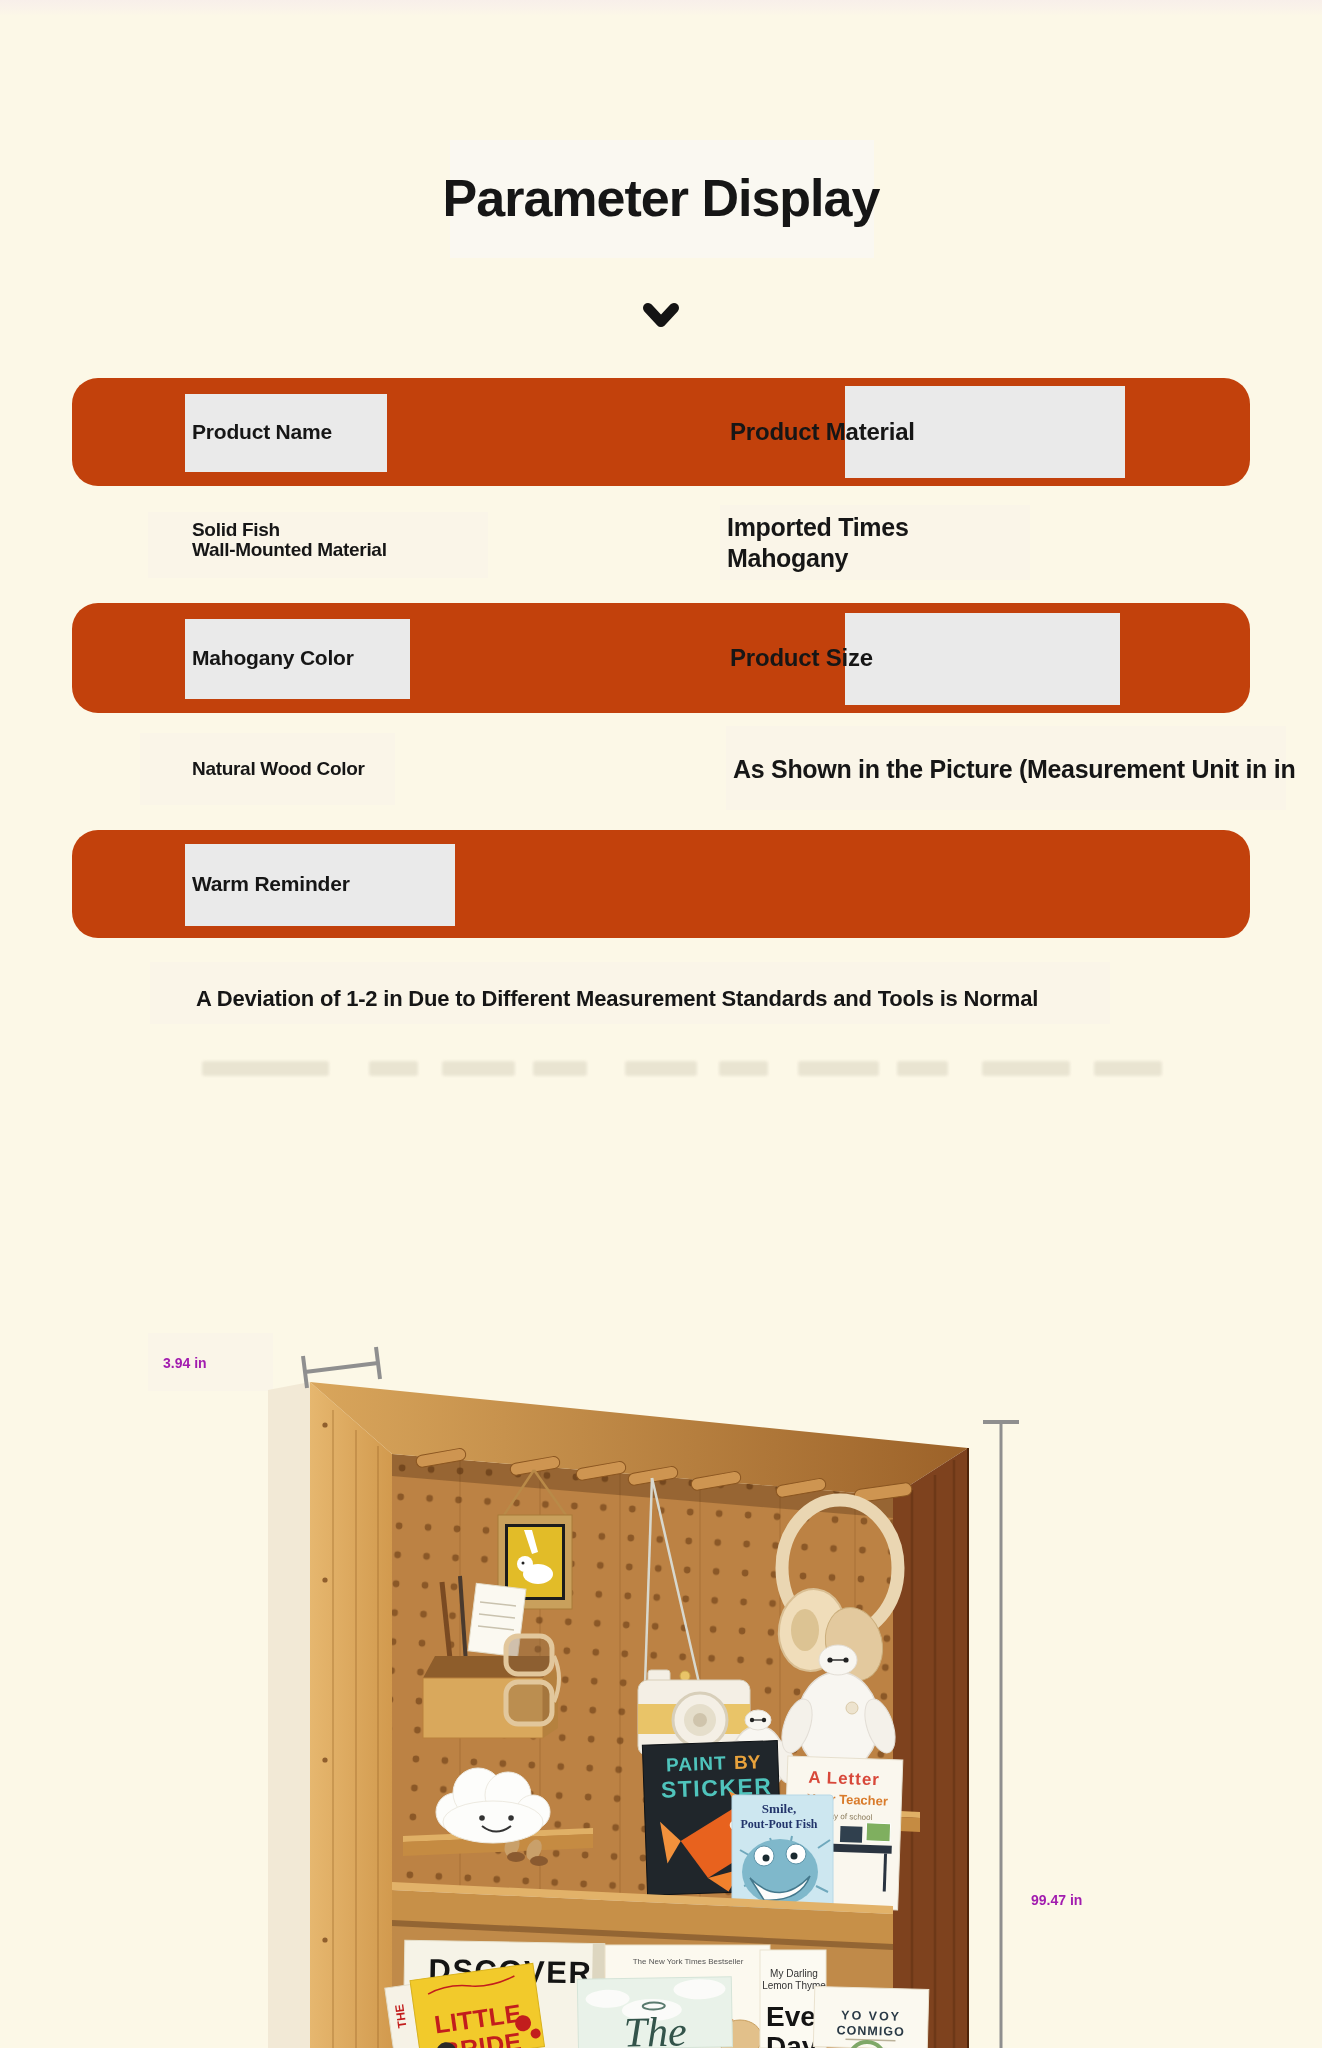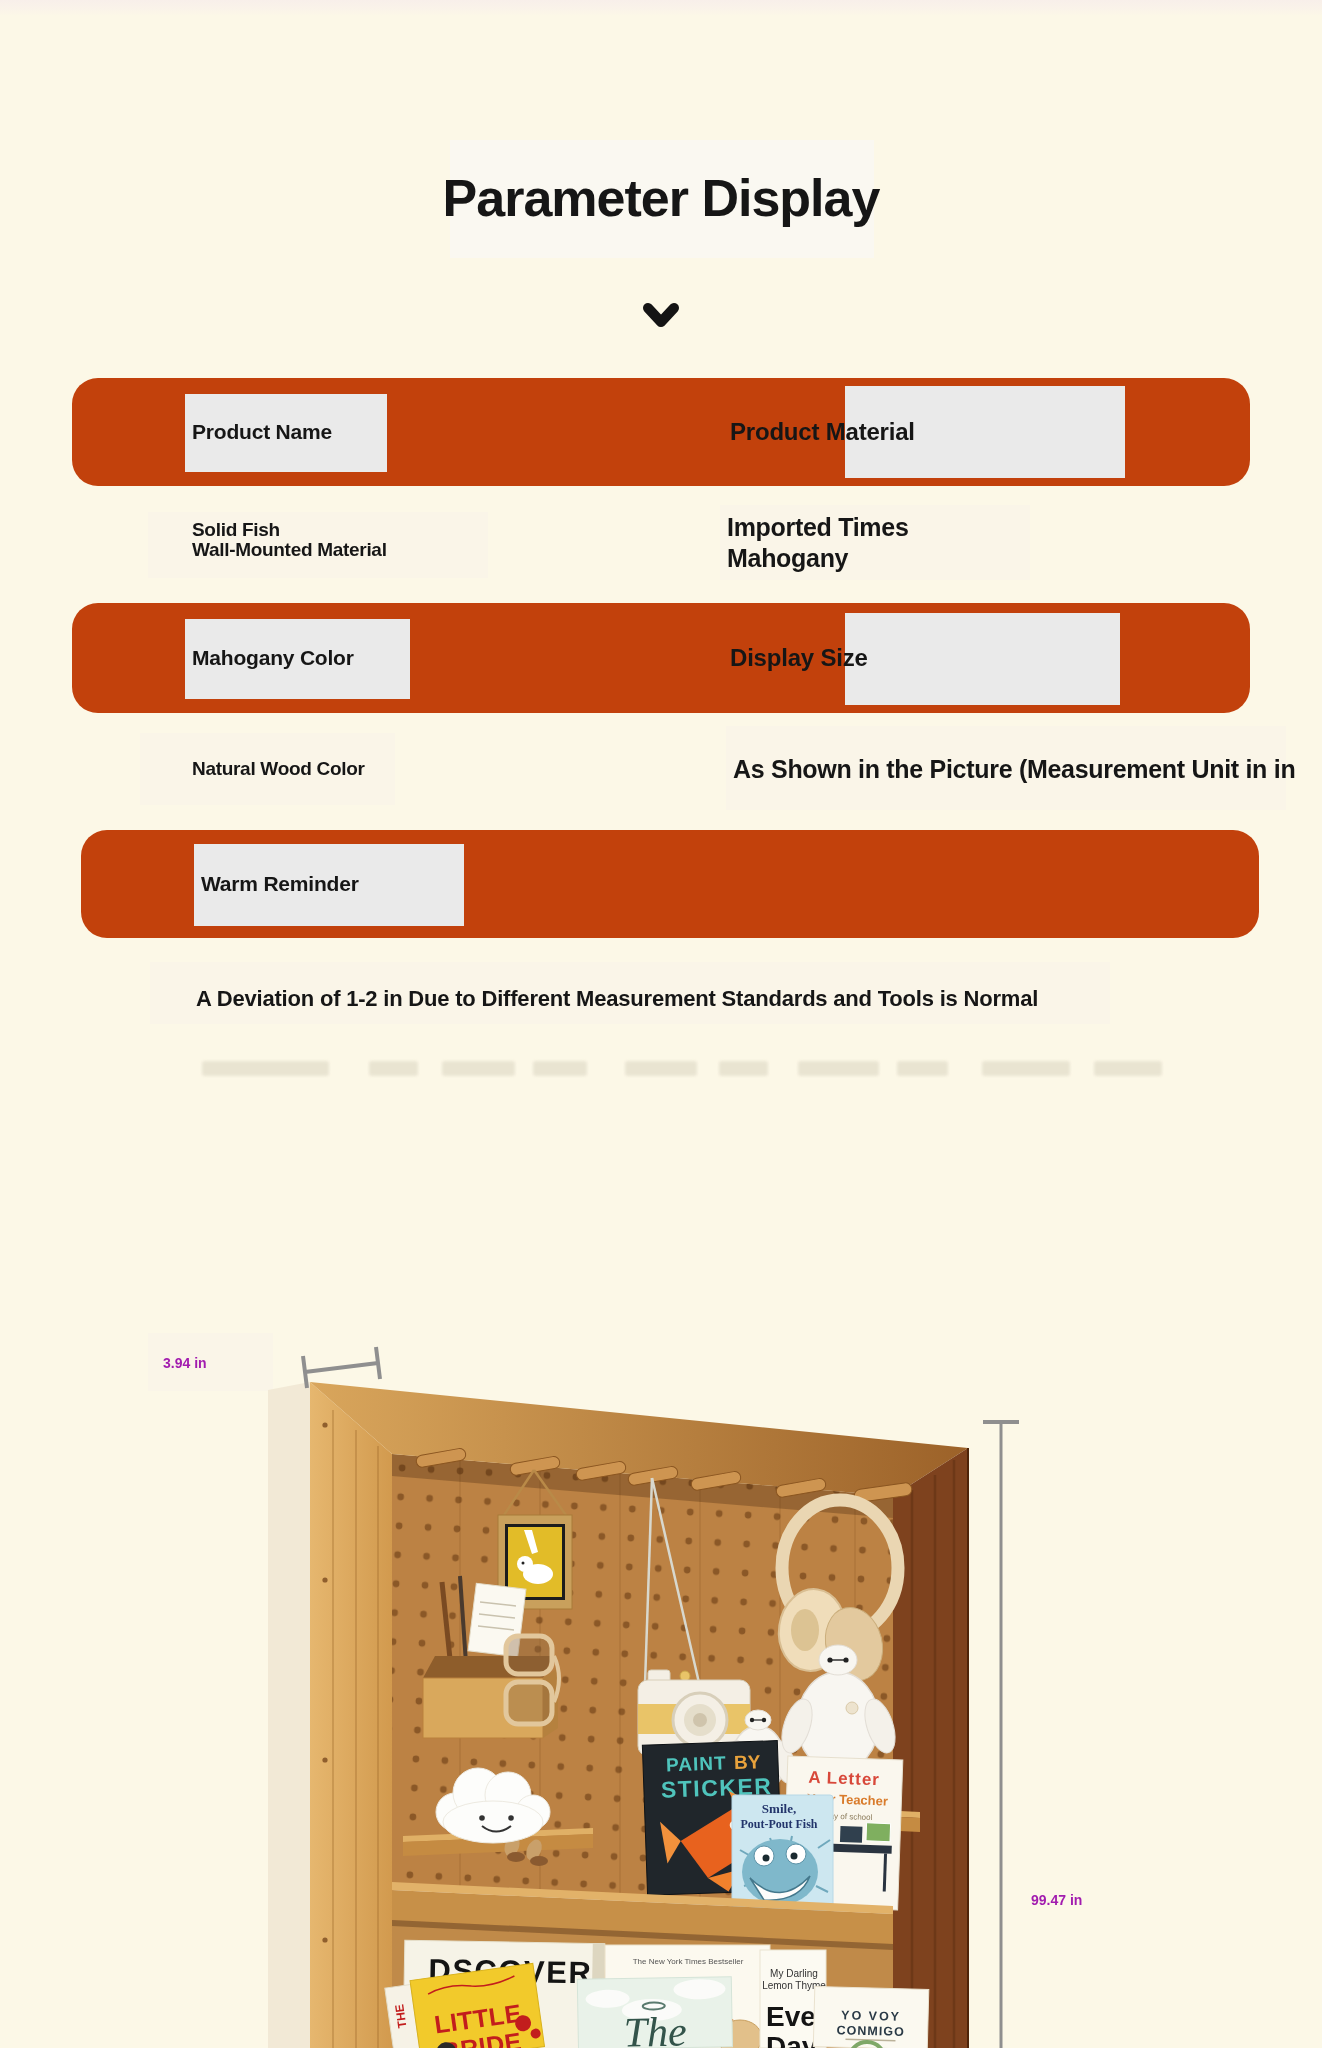--- a/index.html
+++ b/index.html
@@ -10,21 +10,21 @@
   }
   .abs{position:absolute;}
   .top-strip{left:0;top:0;width:1322px;height:16px;
     background:linear-gradient(180deg,#F8EFEA 0%,#FAF3E9 55%,#FCF8E7 100%);}
   .title-bg{left:450px;top:140px;width:424px;height:118px;background:#FAF8F1;}
   .page-title{left:0;top:168px;width:1322px;text-align:center;
     font-size:52px;font-weight:bold;letter-spacing:-1px;}
   .gray-row{left:72px;width:1178px;background:#c2410c;border-radius:26px;}
   .row1{top:378px;height:108px;}
   .row2{top:603px;height:110px;}
-  .row3{top:830px;height:108px;margin-left:9px;}
+  .row3{top:830px;height:108px;}
   .lite{background:#EAEAEA;position:absolute;}
   .lite-cream{background:#FAF5E8;position:absolute;}
   .hdr-l{position:absolute;left:120px;top:50%;transform:translateY(-50%);
     font-size:21px;font-weight:bold;letter-spacing:-0.2px;}
   .hdr-r{position:absolute;left:658px;top:50%;transform:translateY(-50%);
     font-size:24px;font-weight:bold;letter-spacing:-0.2px;}
   .val-sm{font-size:19px;font-weight:bold;line-height:20px;letter-spacing:-0.3px;}
   .val-lg{font-size:25px;font-weight:bold;line-height:31px;letter-spacing:-0.3px;}
   .val-nowrap{white-space:nowrap;}
   .note{font-size:22px;font-weight:bold;letter-spacing:-0.2px;}
@@ -62,21 +62,21 @@
 </div>
 <div class="abs val-lg" style="left:727px;top:512px">
   <div>Imported Times</div>
   <div>Mahogany</div>
 </div>
 
 <div class="abs gray-row row2">
   <div class="lite" style="left:113px;top:16px;width:225px;height:80px"></div>
   <div class="lite" style="left:773px;top:10px;width:275px;height:92px"></div>
   <div class="hdr-l">Mahogany Color</div>
-  <div class="hdr-r">Display Size</div>
+  <div class="hdr-r">Product Size</div>
 </div>
 
 <div class="lite-cream abs" style="left:140px;top:733px;width:255px;height:72px"></div>
 <div class="lite-cream abs" style="left:726px;top:726px;width:560px;height:84px"></div>
 <div class="abs val-sm" style="left:192px;top:759px">Natural Wood Color</div>
 <div class="abs val-lg val-nowrap" style="left:733px;top:754px">As Shown in the Picture (Measurement Unit in in</div>
 
 <div class="abs gray-row row3">
   <div class="lite" style="left:113px;top:14px;width:270px;height:82px"></div>
   <div class="hdr-l">Warm Reminder</div>

